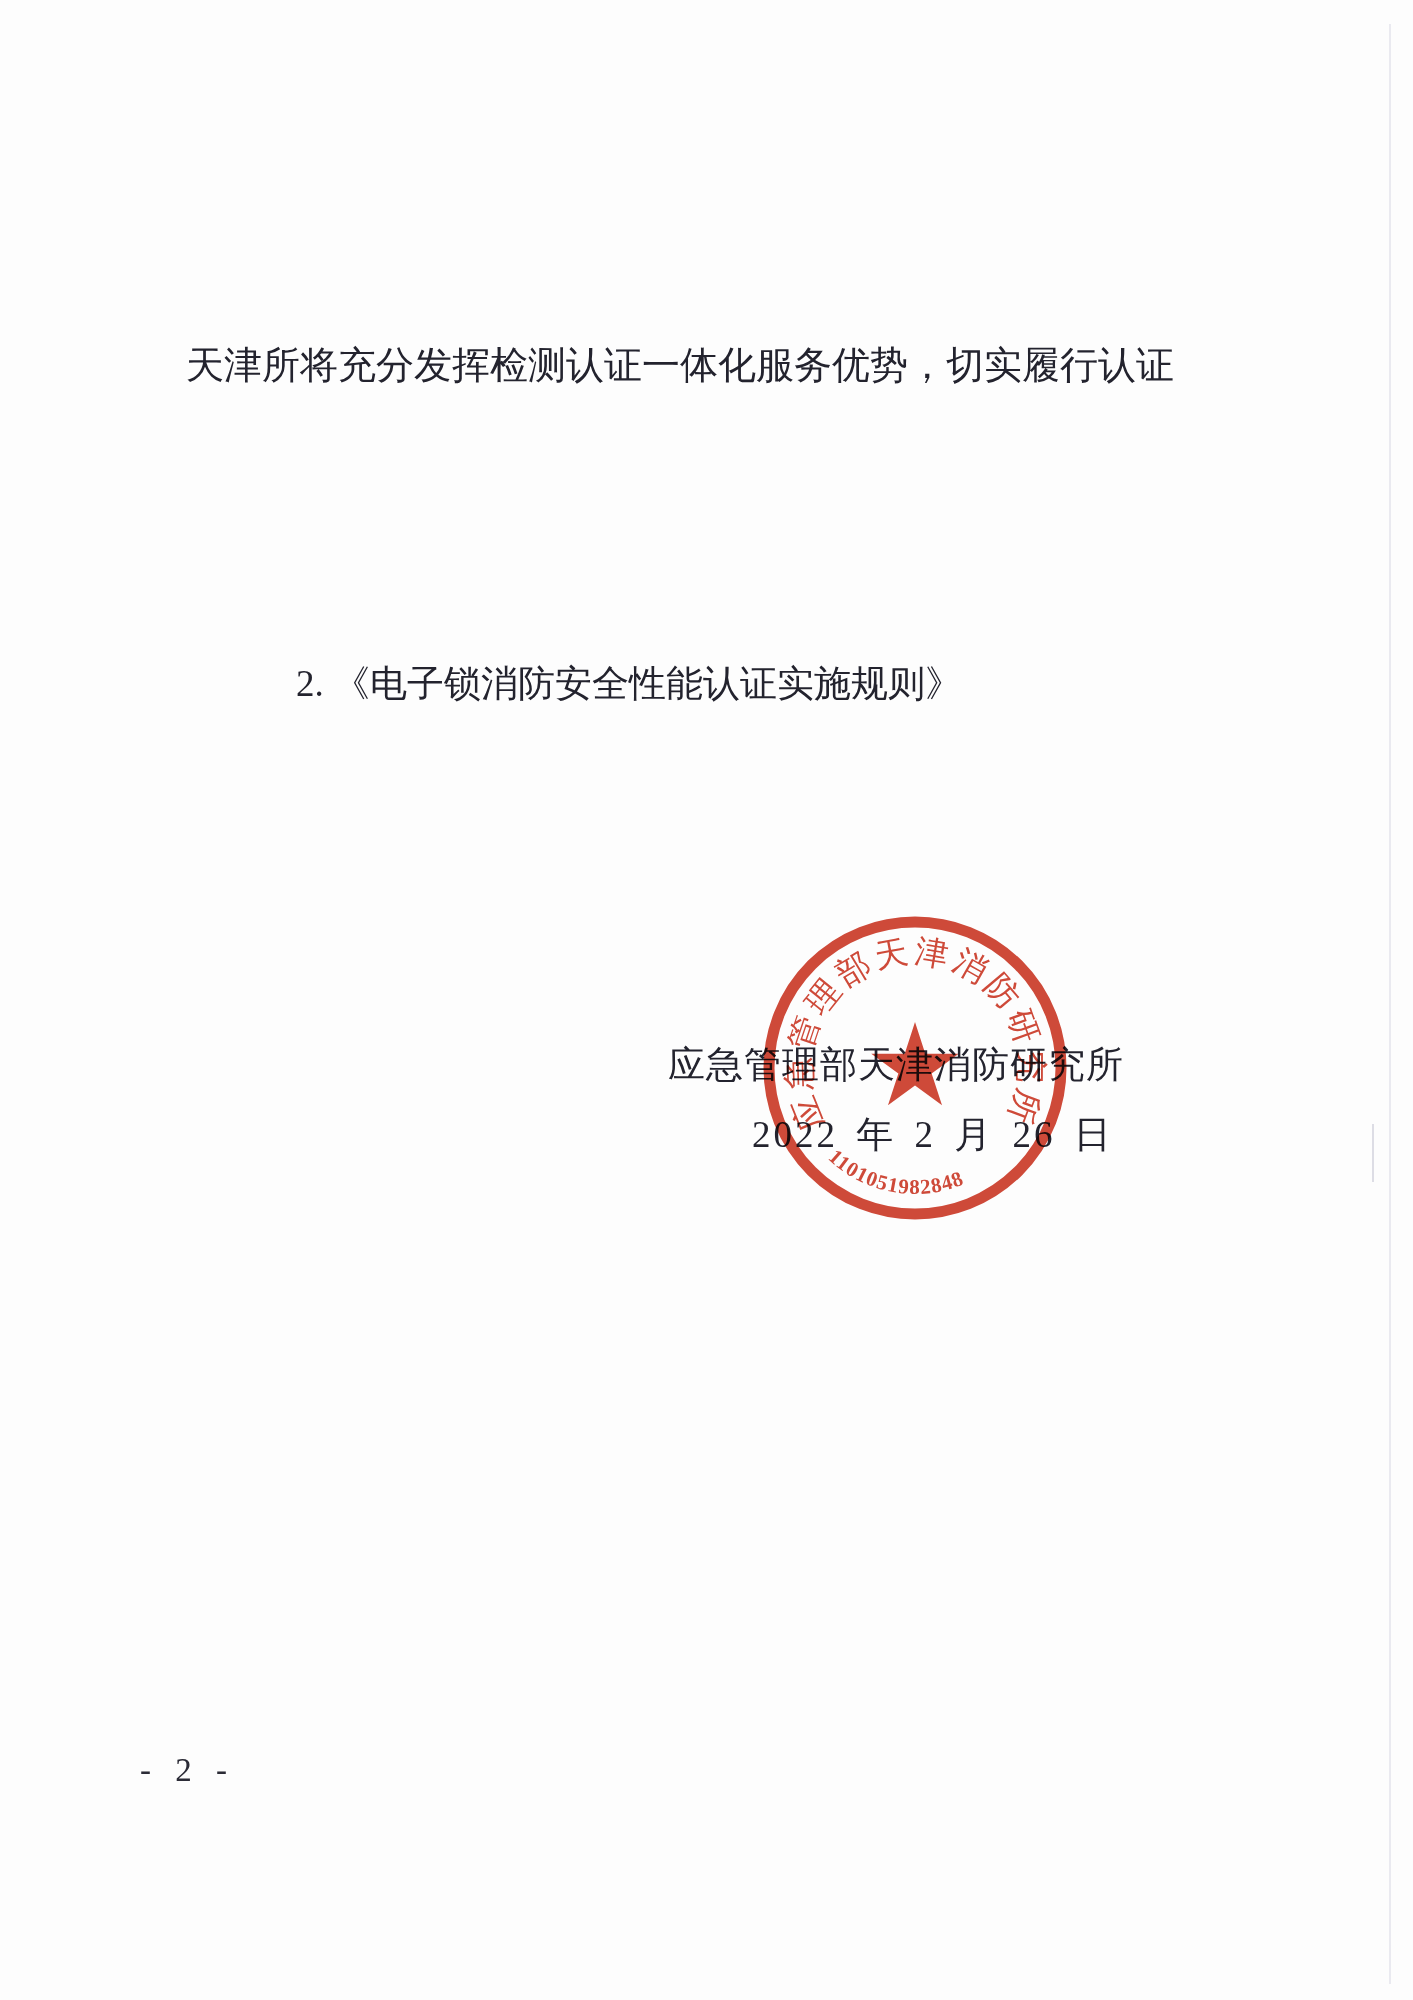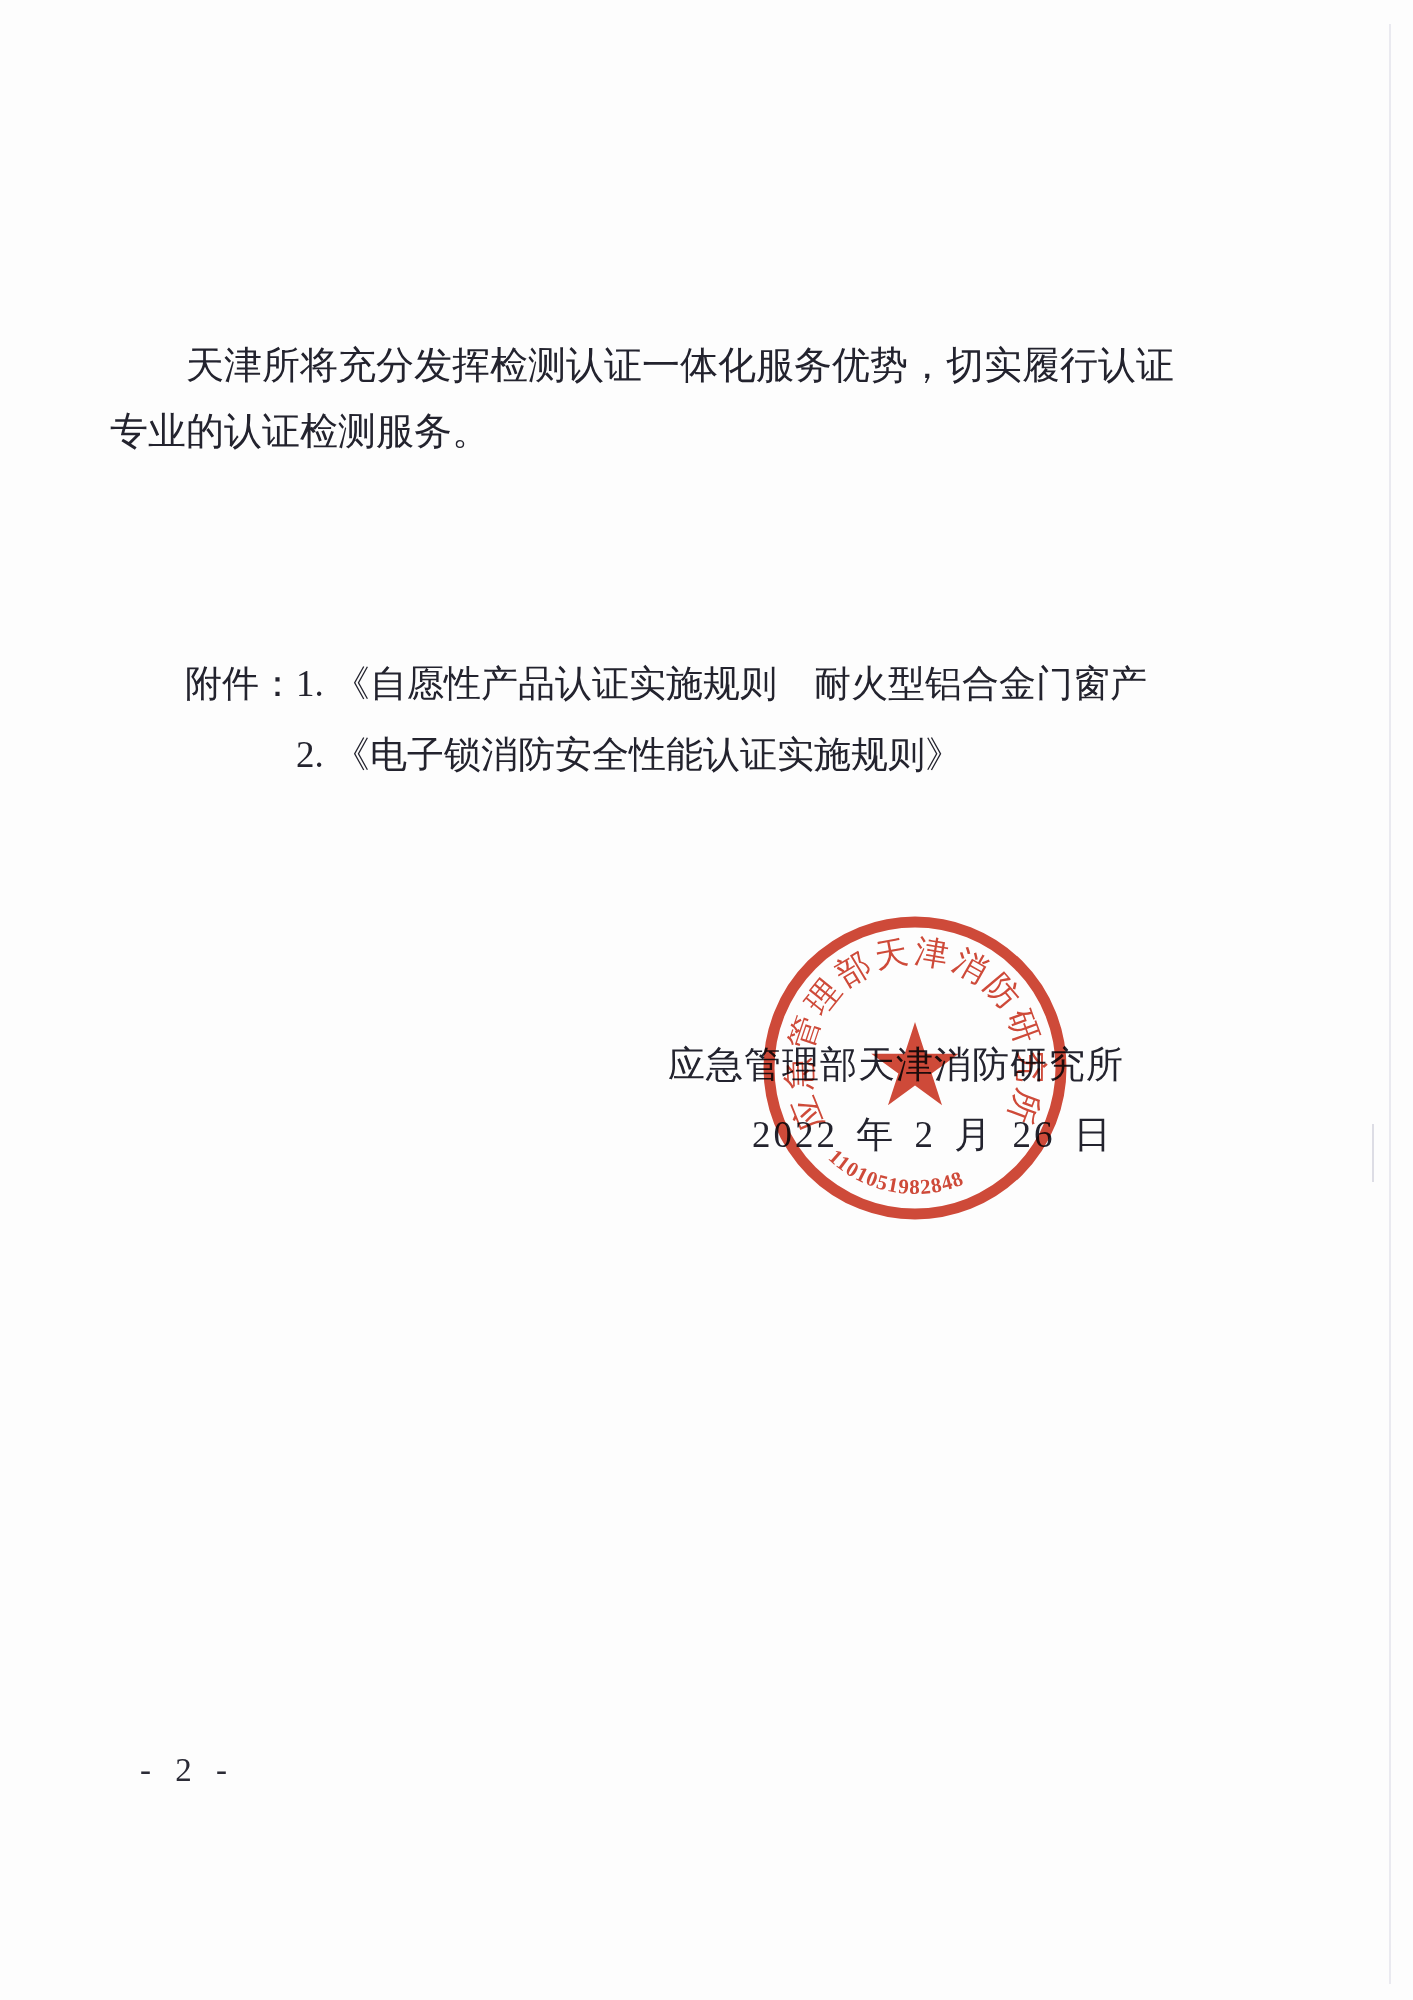--- a/index.html
+++ b/index.html
@@ -63,25 +63,23 @@
     background:#dddde5;
   }
 </style>
 </head>
 <body>
 
 <div class="page">
 
   <div class="para">
     <div class="line ind">天津所将充分发挥检测认证一体化服务优势，切实履行认证</div>
-    <div class="line">专业的认证检测服务。</div>
   </div>
 
   <div class="attach">
-    <div class="line pad-a">附件：1. 《自愿性产品认证实施规则　耐火型铝合金门窗产</div>
     <div class="line pad-c">2. 《电子锁消防安全性能认证实施规则》</div>
   </div>
 
   <div class="signature">应急管理部天津消防研究所</div>
   <div class="docdate">2022 年 2 月 26 日</div>
 
   <svg class="seal" viewBox="-160 -160 320 320" aria-hidden="true">
     <circle r="146" fill="none" stroke-width="11" stroke="#cc3a28"></circle>
     <defs>
       <path id="arcName" d="M -89,55.6 A 105,105 0 1 1 89,55.6" fill="none"></path>

